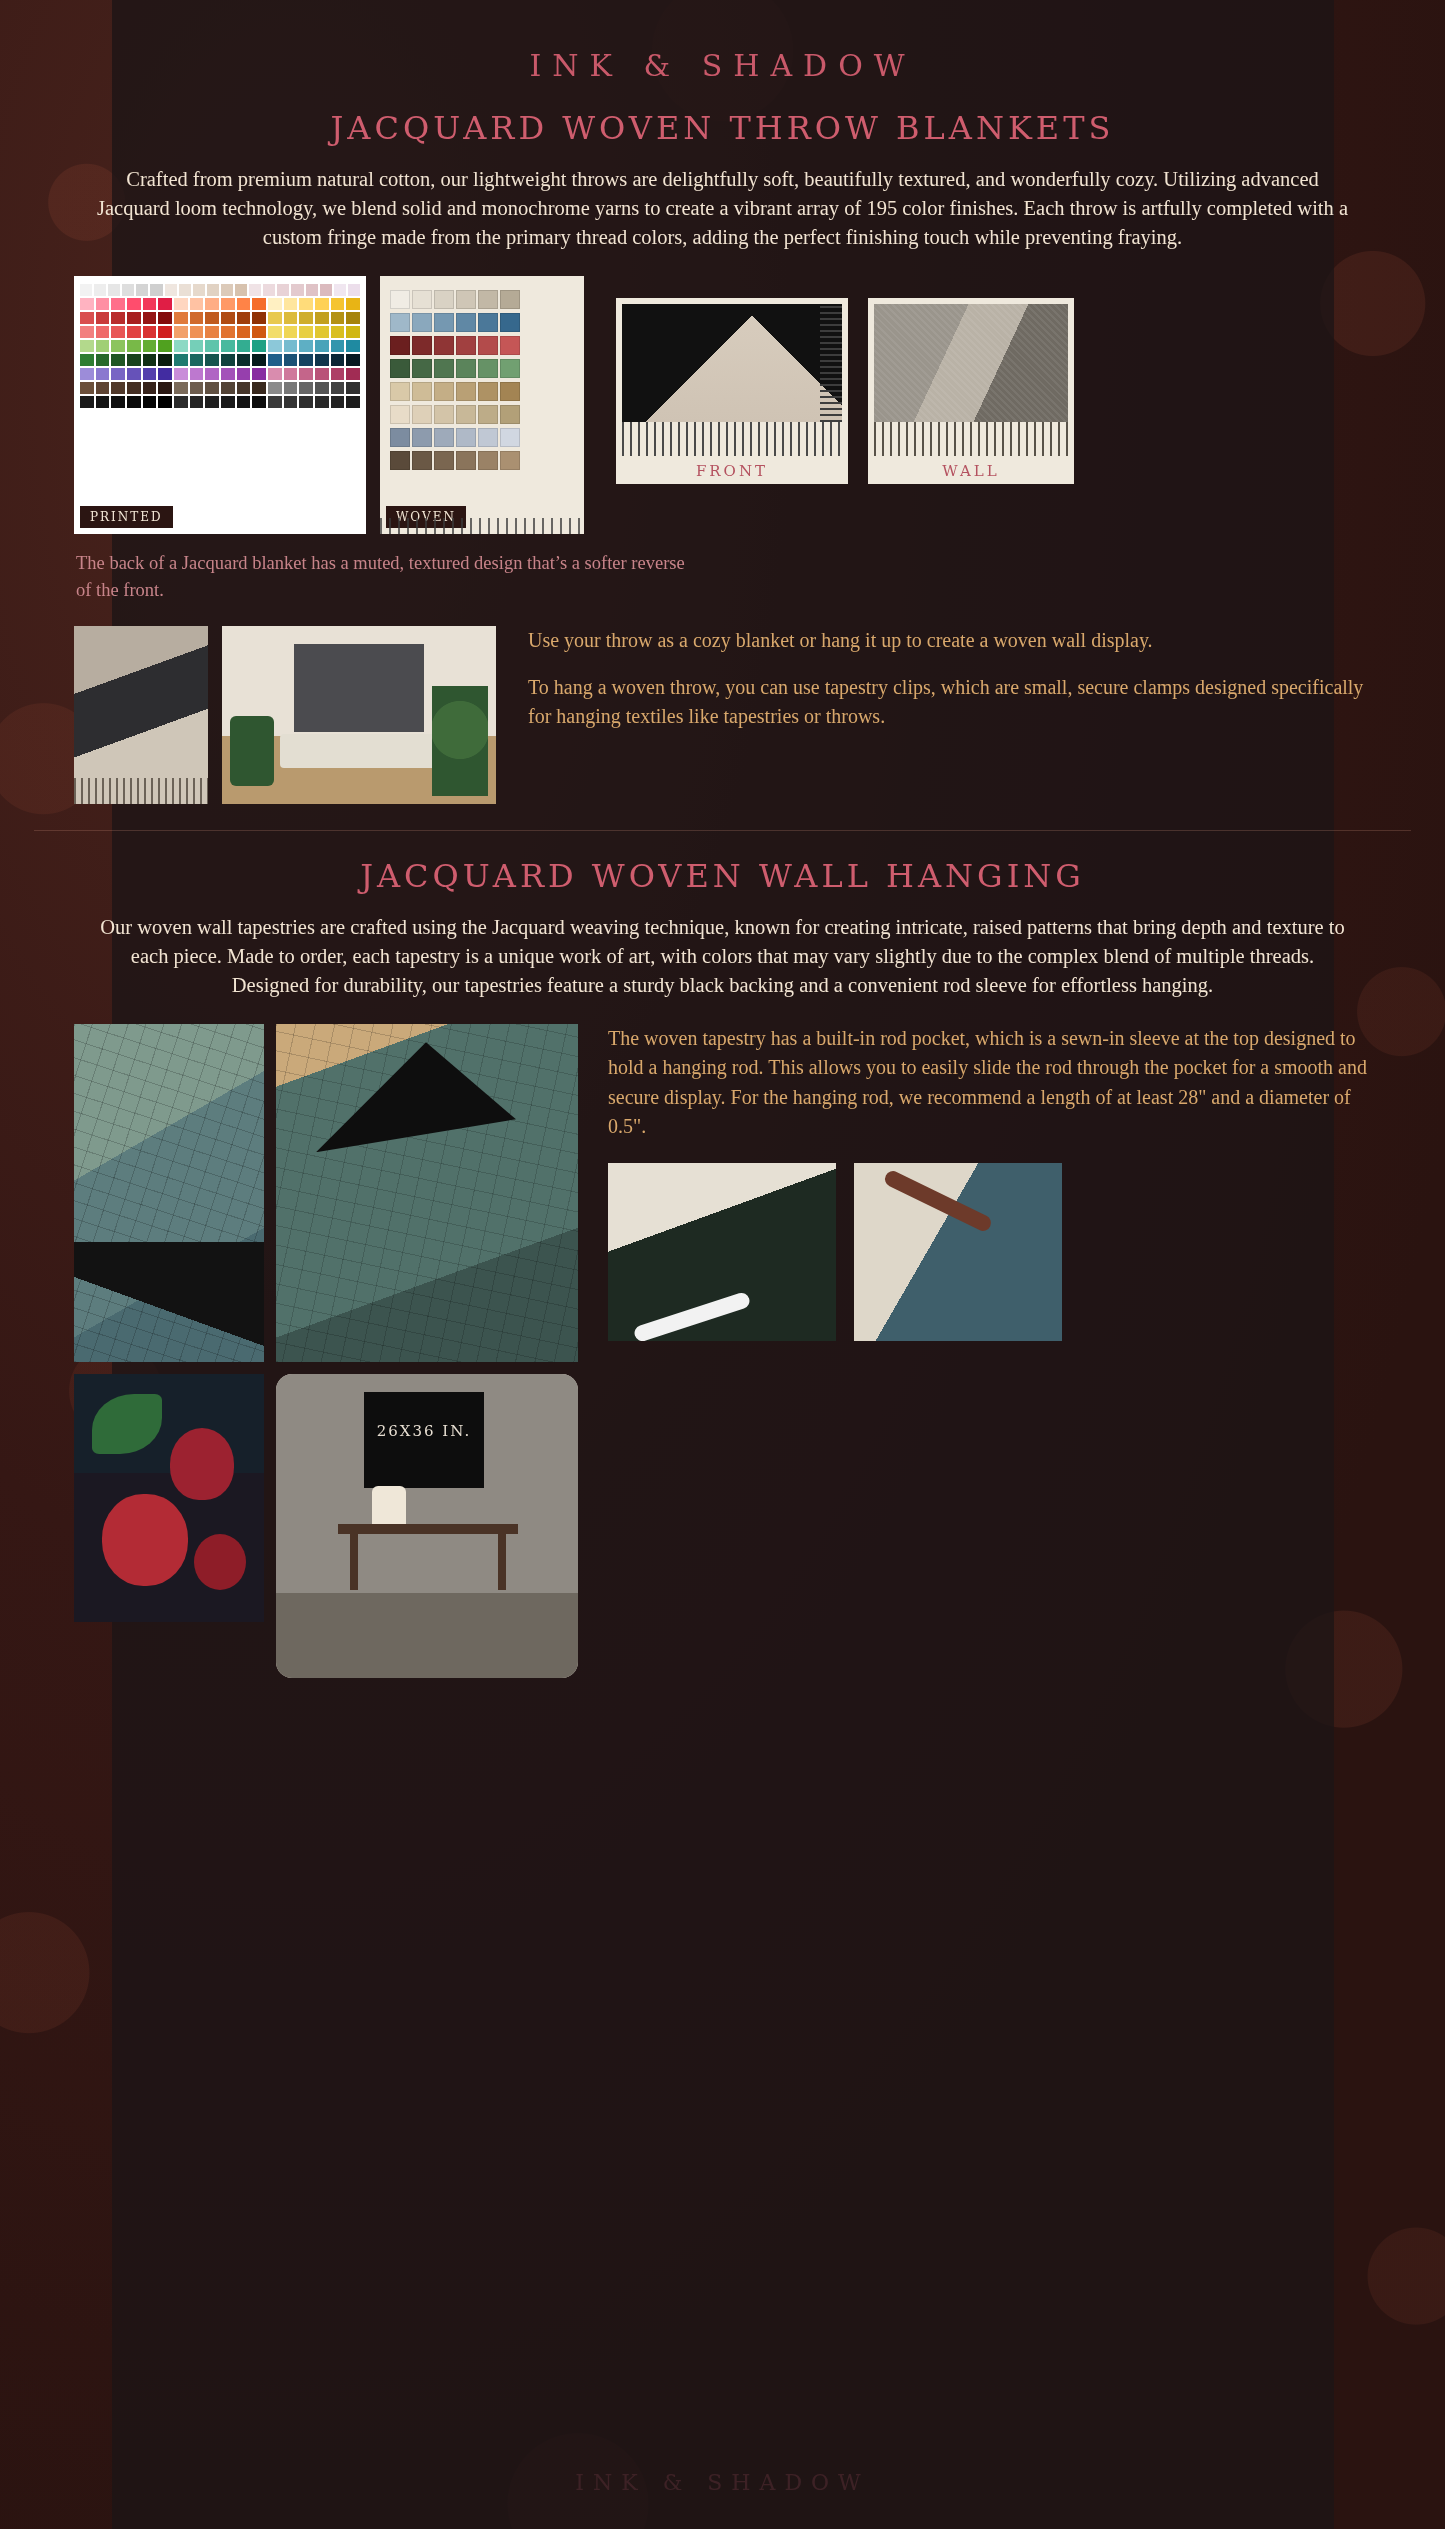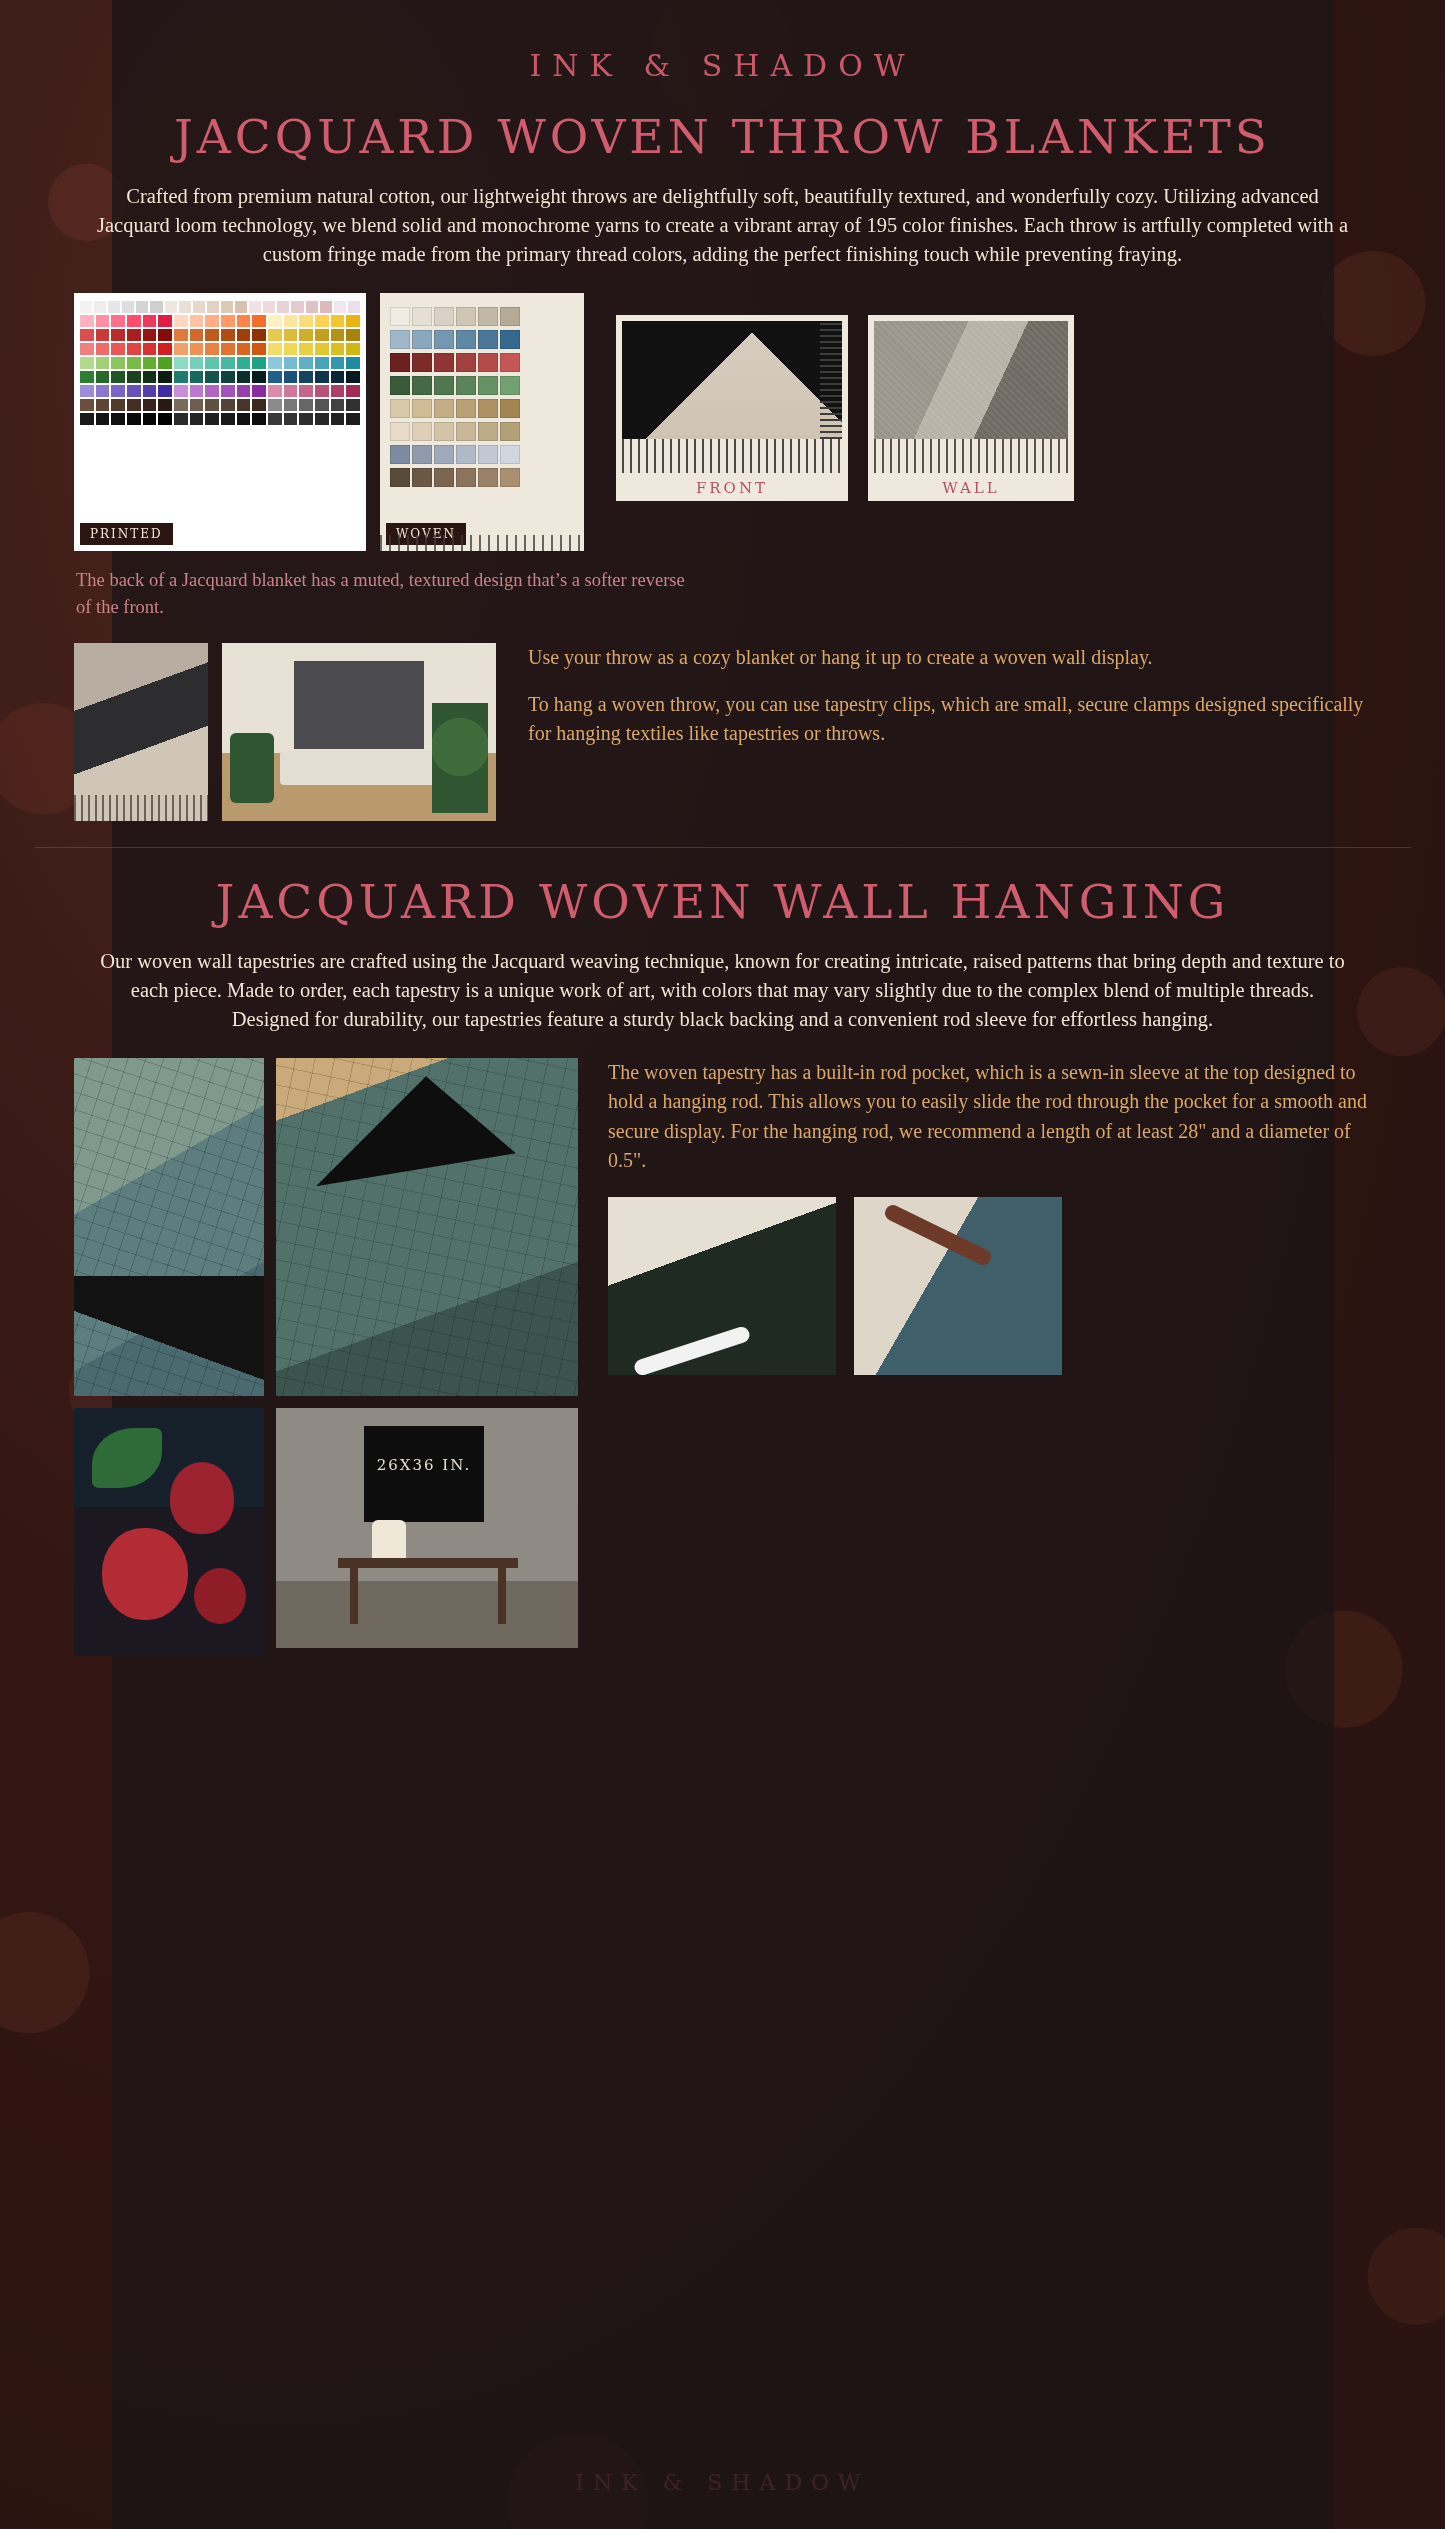--- a/index.html
+++ b/index.html
@@ -62,21 +62,21 @@
     letter-spacing: 2px;
   }
 
   .section {
     position: relative;
     margin: 0 34px;
   }
   .sec-title {
     text-align: center;
     font-family: "DejaVu Serif", serif;
-    font-size: 47px;
+    font-size: 32px;
     letter-spacing: 4px;
     color: #cf5d6e;
     text-transform: uppercase;
     margin: 26px 0 18px;
   }
   .body-copy {
     color: #f2e4d2;
     font-size: 20.5px;
     line-height: 1.42;
     text-align: center;
@@ -519,21 +519,21 @@
     </div>
 
     <div style="display:flex; gap:12px; margin:12px 40px 0; align-items:flex-start;">
       <div class="photo" style="width:190px;height:248px;">
         <div class="shade" style="background:linear-gradient(180deg,#16202a 0 40%, #1b1822 40%);"></div>
         <div style="position:absolute;left:18px;top:20px;width:70px;height:60px;background:#2f6b39;border-radius:60% 10% 60% 10%;"></div>
         <div style="position:absolute;left:96px;top:54px;width:64px;height:72px;background:#9c2230;border-radius:50% 50% 45% 45%;"></div>
         <div style="position:absolute;left:28px;top:120px;width:86px;height:92px;background:#b32b35;border-radius:48%;"></div>
         <div style="position:absolute;left:120px;top:160px;width:52px;height:56px;background:#8e1d28;border-radius:50%;"></div>
       </div>
-      <div class="photo" style="width:302px;height:240px;">
+      <div class="photo" style="width:302px;height:304px;border-radius:16px;">
         <div class="shade" style="background:linear-gradient(180deg,#8f8a83 0 72%, #6e685f 72%);"></div>
         <div style="position:absolute;left:88px;top:18px;width:120px;height:96px;background:#0d0d0d;"></div>
         <div style="position:absolute;left:88px;top:48px;width:120px;text-align:center;color:#e8dfd2;font-size:15px;letter-spacing:2px;font-family:'DejaVu Serif',serif;">26X36 IN.</div>
         <div style="position:absolute;left:62px;top:150px;width:180px;height:10px;background:#4a3326;"></div>
         <div style="position:absolute;left:74px;top:160px;width:8px;height:56px;background:#4a3326;"></div>
         <div style="position:absolute;left:222px;top:160px;width:8px;height:56px;background:#4a3326;"></div>
         <div style="position:absolute;left:96px;top:112px;width:34px;height:38px;background:#efe7d8;border-radius:6px 6px 0 0;"></div>
       </div>
       <div style="flex:1;padding-left:18px;">
       </div>

